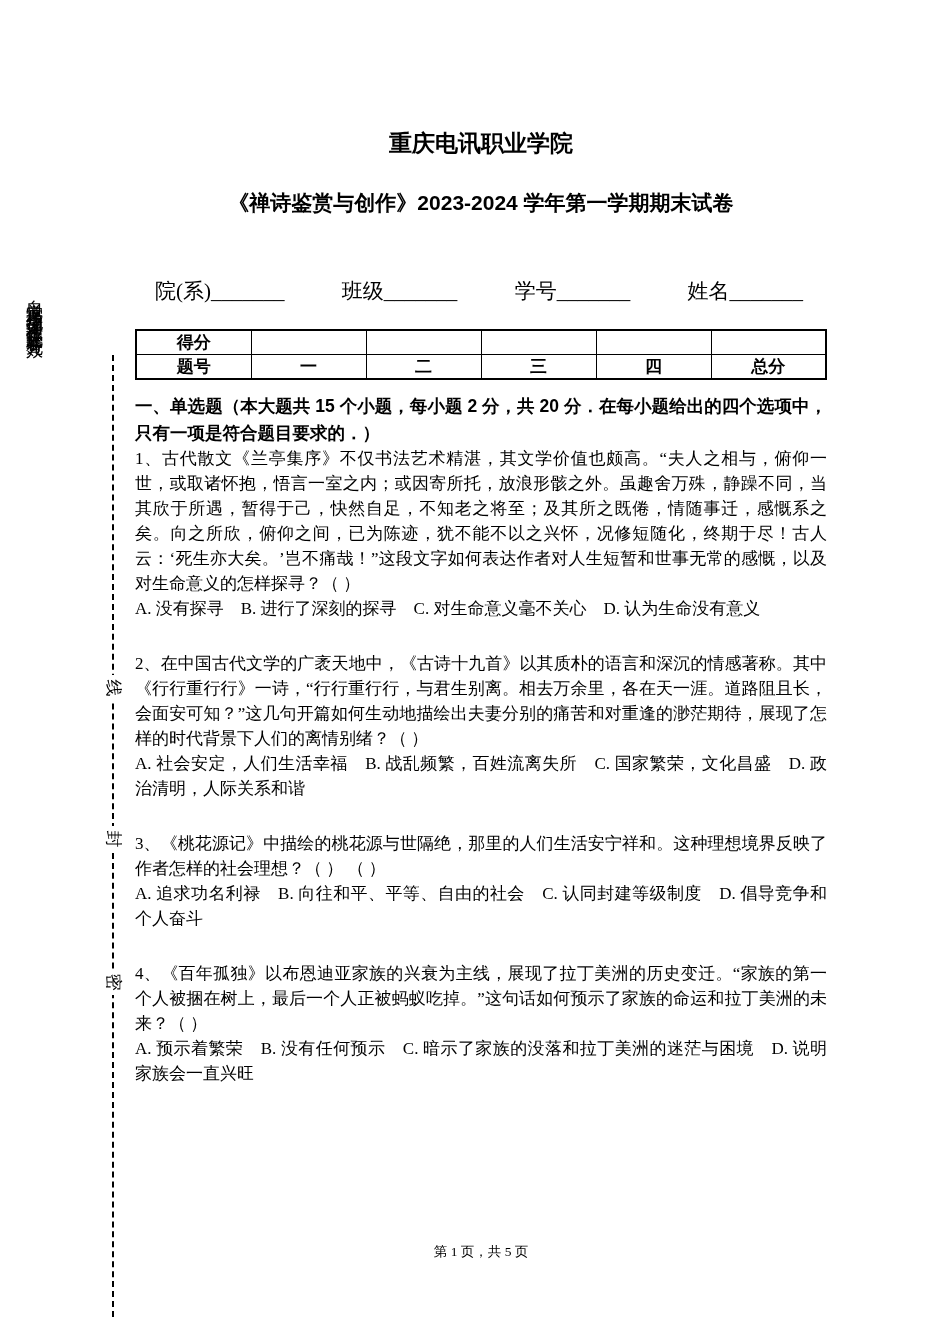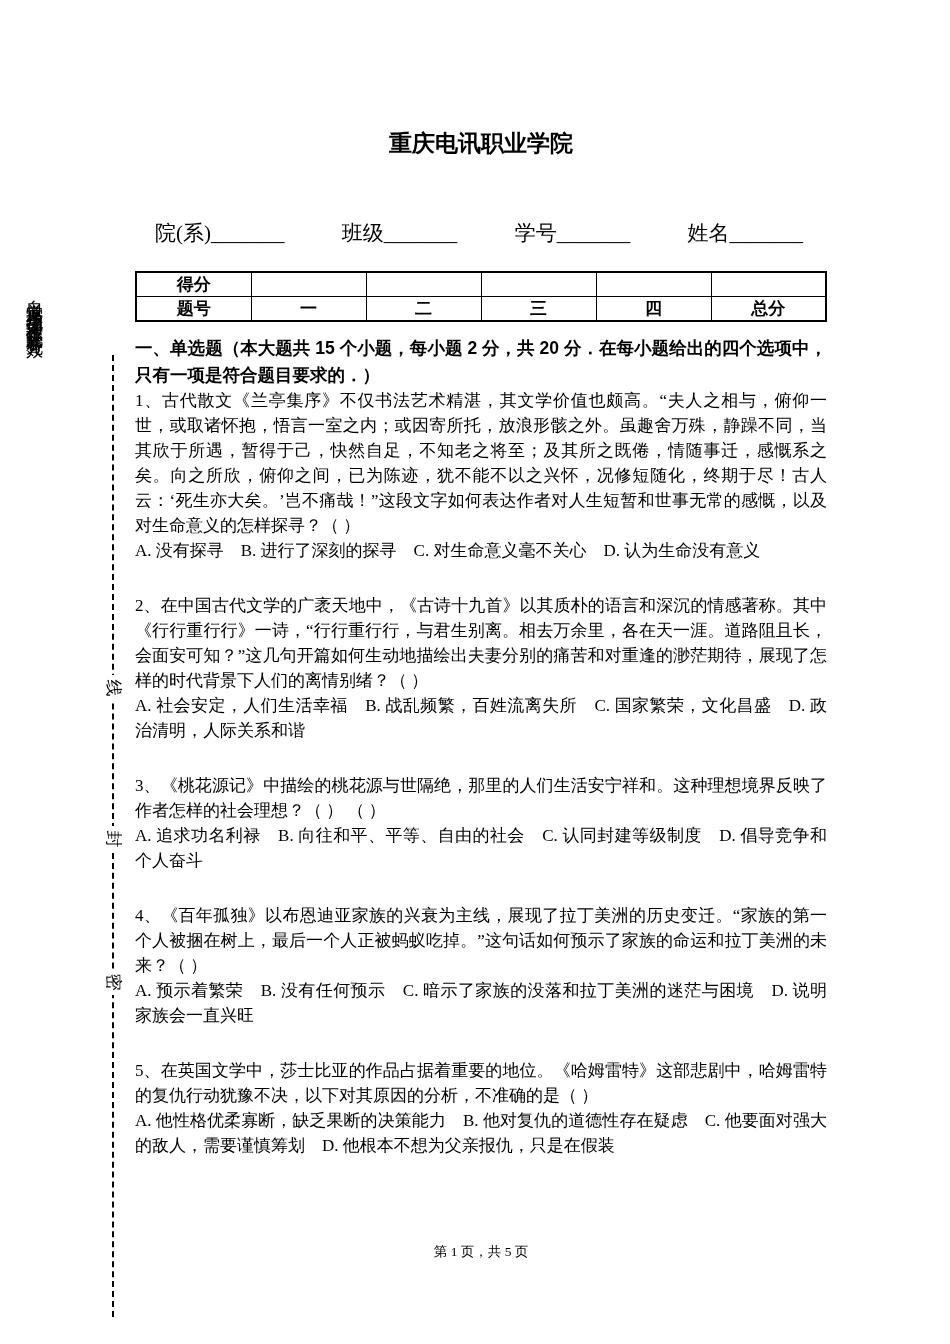--- a/index.html
+++ b/index.html
@@ -74,20 +74,21 @@
 
 <div class="notice-vertical">自觉遵守考场纪律如考试作弊此答卷无效</div>
 <div class="seal-line"></div>
 <div class="seal-char c0">线</div>
 <div class="seal-char c1">封</div>
 <div class="seal-char c2">密</div>
 
 <div class="main">
 
   <h1 class="school-title">重庆电讯职业学院</h1>
+  <h2 class="exam-title">《禅诗鉴赏与创作》2023-2024 学年第一学期期末试卷</h2>
 
   <div class="student-row">
     <span class="student-field"><span>院(系)</span><span>_______</span></span>
     <span class="student-field"><span>班级</span><span>_______</span></span>
     <span class="student-field"><span>学号</span><span>_______</span></span>
     <span class="student-field"><span>姓名</span><span>_______</span></span>
   </div>
 
   <table class="score-table">
     <tbody>
@@ -125,20 +126,16 @@
   <div class="question">
     <div class="stem">3、《桃花源记》中描绘的桃花源与世隔绝，那里的人们生活安宁祥和。这种理想境界反映了作者怎样的社会理想？（ ） （ ）</div>
     <div class="options">A. 追求功名利禄　B. 向往和平、平等、自由的社会　C. 认同封建等级制度　D. 倡导竞争和个人奋斗</div>
   </div>
 
   <div class="question">
     <div class="stem">4、《百年孤独》以布恩迪亚家族的兴衰为主线，展现了拉丁美洲的历史变迁。“家族的第一个人被捆在树上，最后一个人正被蚂蚁吃掉。”这句话如何预示了家族的命运和拉丁美洲的未来？（ ）</div>
     <div class="options">A. 预示着繁荣　B. 没有任何预示　C. 暗示了家族的没落和拉丁美洲的迷茫与困境　D. 说明家族会一直兴旺</div>
   </div>
 
-  <div class="question">
-    <div class="stem">5、在英国文学中，莎士比亚的作品占据着重要的地位。《哈姆雷特》这部悲剧中，哈姆雷特的复仇行动犹豫不决，以下对其原因的分析，不准确的是（ ）</div>
-    <div class="options">A. 他性格优柔寡断，缺乏果断的决策能力　B. 他对复仇的道德性存在疑虑　C. 他要面对强大的敌人，需要谨慎筹划　D. 他根本不想为父亲报仇，只是在假装</div>
-  </div>
 
 </div>
 
 <div class="footer">第 1 页，共 5 页</div>
 
 </body></html>

